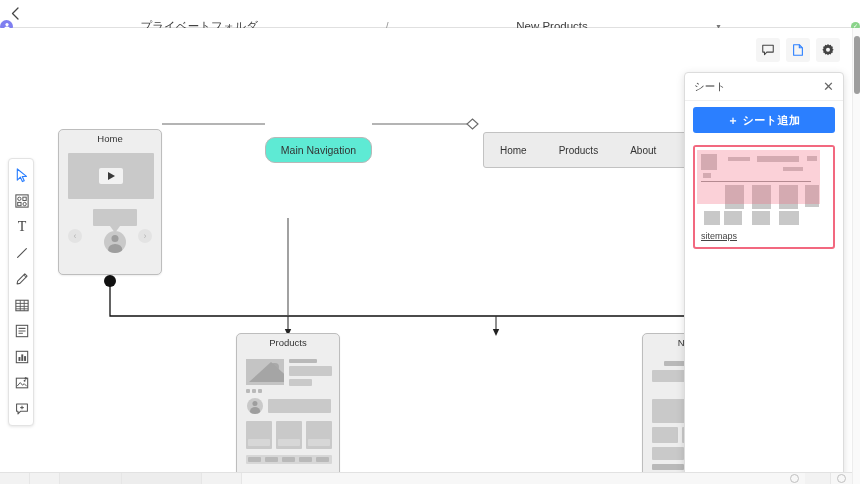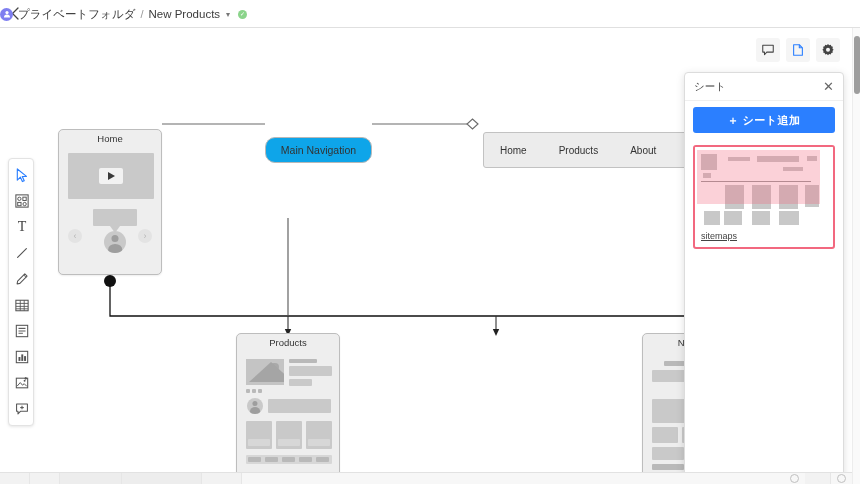--- a/index.html
+++ b/index.html
@@ -15,22 +15,22 @@
   .topbar {
     position: absolute; left:0; top:0; width:860px; height:28px;
     background:#ffffff; border-bottom:1px solid #e0e0e0;
     display:flex; align-items:center;
   }
   .back-btn {
     width:30px; height:28px; display:flex; align-items:center; justify-content:center;
     color:#444; font-size:14px; cursor:pointer;
   }
   .bc-wrap {
-    position:absolute; left:0; right:0; top:0; height:28px;
-    display:flex; align-items:center; justify-content:flex-start; gap:5px;
+    position:absolute; left:0; right:0; top:12px; height:28px;
+    display:flex; align-items:center; justify-content:space-between; gap:5px;
     pointer-events:none;
   }
   .bc-wrap > * { pointer-events:auto; }
   .folder-avatar {
     width:13px; height:13px; border-radius:50%;
     background:#7f7ff0; display:flex; align-items:center; justify-content:center;
     color:#fff; font-size:8px; line-height:1;
   }
   .bc-folder { font-size:11.5px; color:#3c3c3c; }
   .bc-sep { font-size:11px; color:#9a9a9a; }
@@ -136,21 +136,21 @@
     border-left:22px solid transparent; border-right:22px solid transparent;
     border-bottom:20px solid #a5a5a5;
   }
   .img-ph .sun {
     position:absolute; right:14%; top:14%; width:22%; padding-bottom:22%;
     border-radius:50%; background:#a9a9a9;
   }
 
   
   .rounded-node {
-    position:absolute; background:#0ea5e9; border:1px solid #b8b8b8;
+    position:absolute; background:#5eead4; border:1px solid #b8b8b8;
     border-radius:10px; display:flex; align-items:center; justify-content:center;
     font-size:10.5px; color:#333;
   }
   .navbar-node {
     position:absolute; background:#ececec; border:1px solid #c2c2c2;
     border-radius:3px; display:flex; align-items:center;
   }
   .navbar-node .nav-item {
     font-size:10px; color:#333; padding:0 16px; white-space:nowrap;
   }

